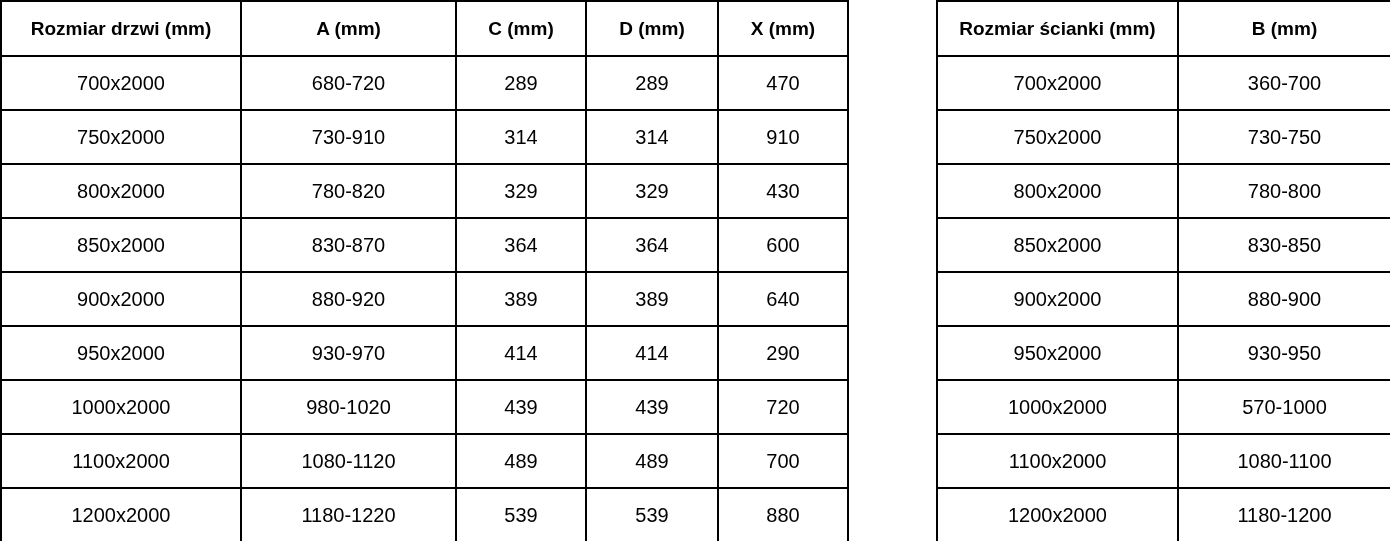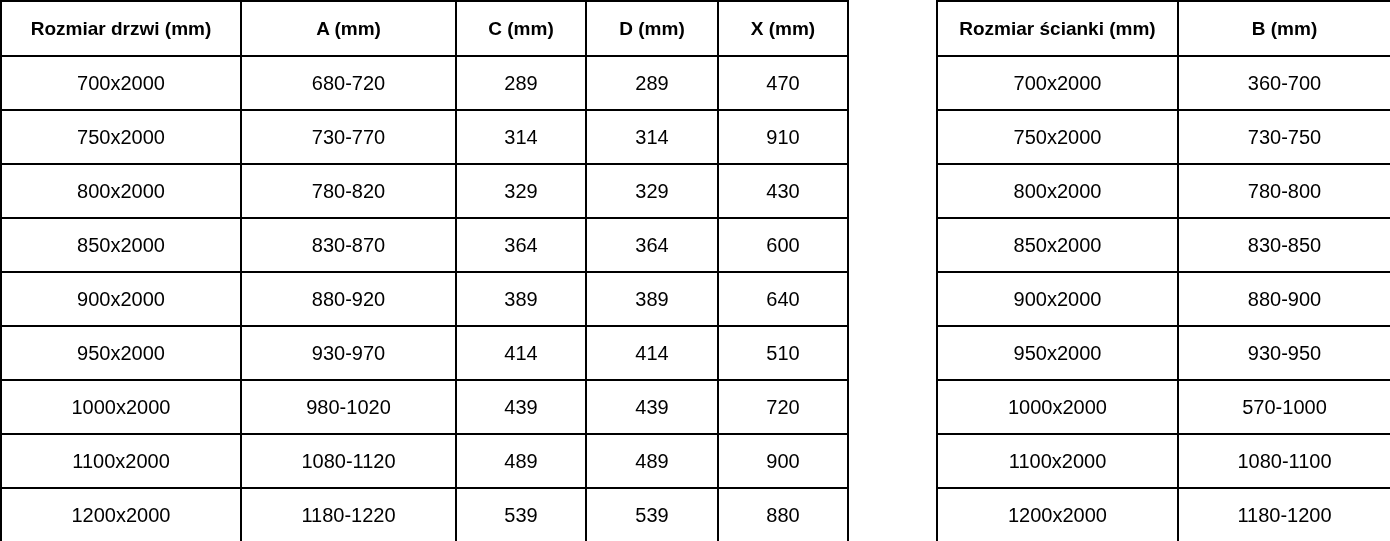--- a/index.html
+++ b/index.html
@@ -82,21 +82,21 @@
     <tbody>
         <tr>
           <td>700x2000</td>
           <td>680-720</td>
           <td>289</td>
           <td>289</td>
           <td>470</td>
         </tr>
         <tr>
           <td>750x2000</td>
-          <td>730-770</td>
+          <td>730-910</td>
           <td>314</td>
           <td>314</td>
           <td>910</td>
         </tr>
         <tr>
           <td>800x2000</td>
           <td>780-820</td>
           <td>329</td>
           <td>329</td>
           <td>430</td>
@@ -113,35 +113,35 @@
           <td>880-920</td>
           <td>389</td>
           <td>389</td>
           <td>640</td>
         </tr>
         <tr>
           <td>950x2000</td>
           <td>930-970</td>
           <td>414</td>
           <td>414</td>
-          <td>510</td>
+          <td>290</td>
         </tr>
         <tr>
           <td>1000x2000</td>
           <td>980-1020</td>
           <td>439</td>
           <td>439</td>
           <td>720</td>
         </tr>
         <tr>
           <td>1100x2000</td>
           <td>1080-1120</td>
           <td>489</td>
           <td>489</td>
-          <td>900</td>
+          <td>700</td>
         </tr>
         <tr>
           <td>1200x2000</td>
           <td>1180-1220</td>
           <td>539</td>
           <td>539</td>
           <td>880</td>
         </tr>
       </tbody>
   </table>

